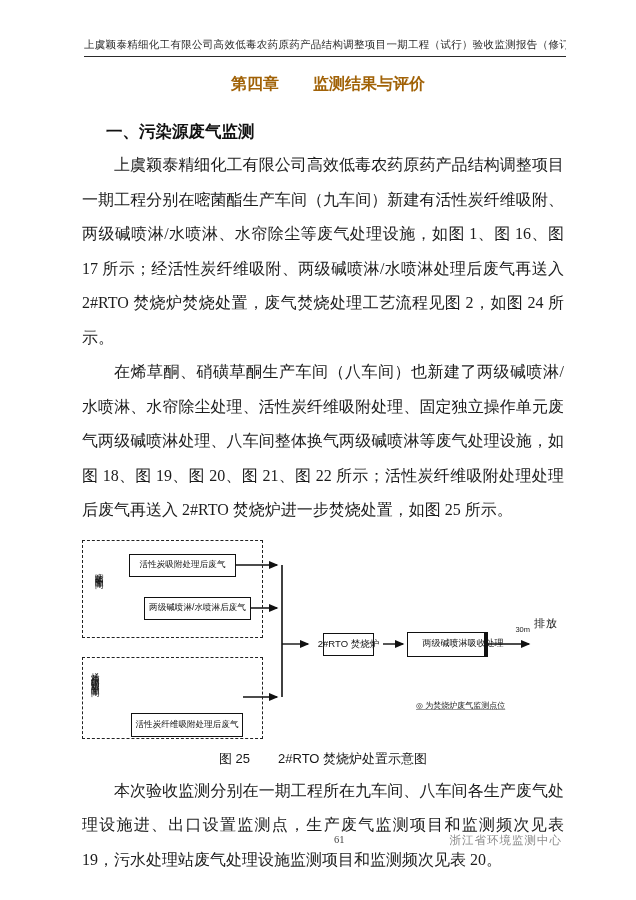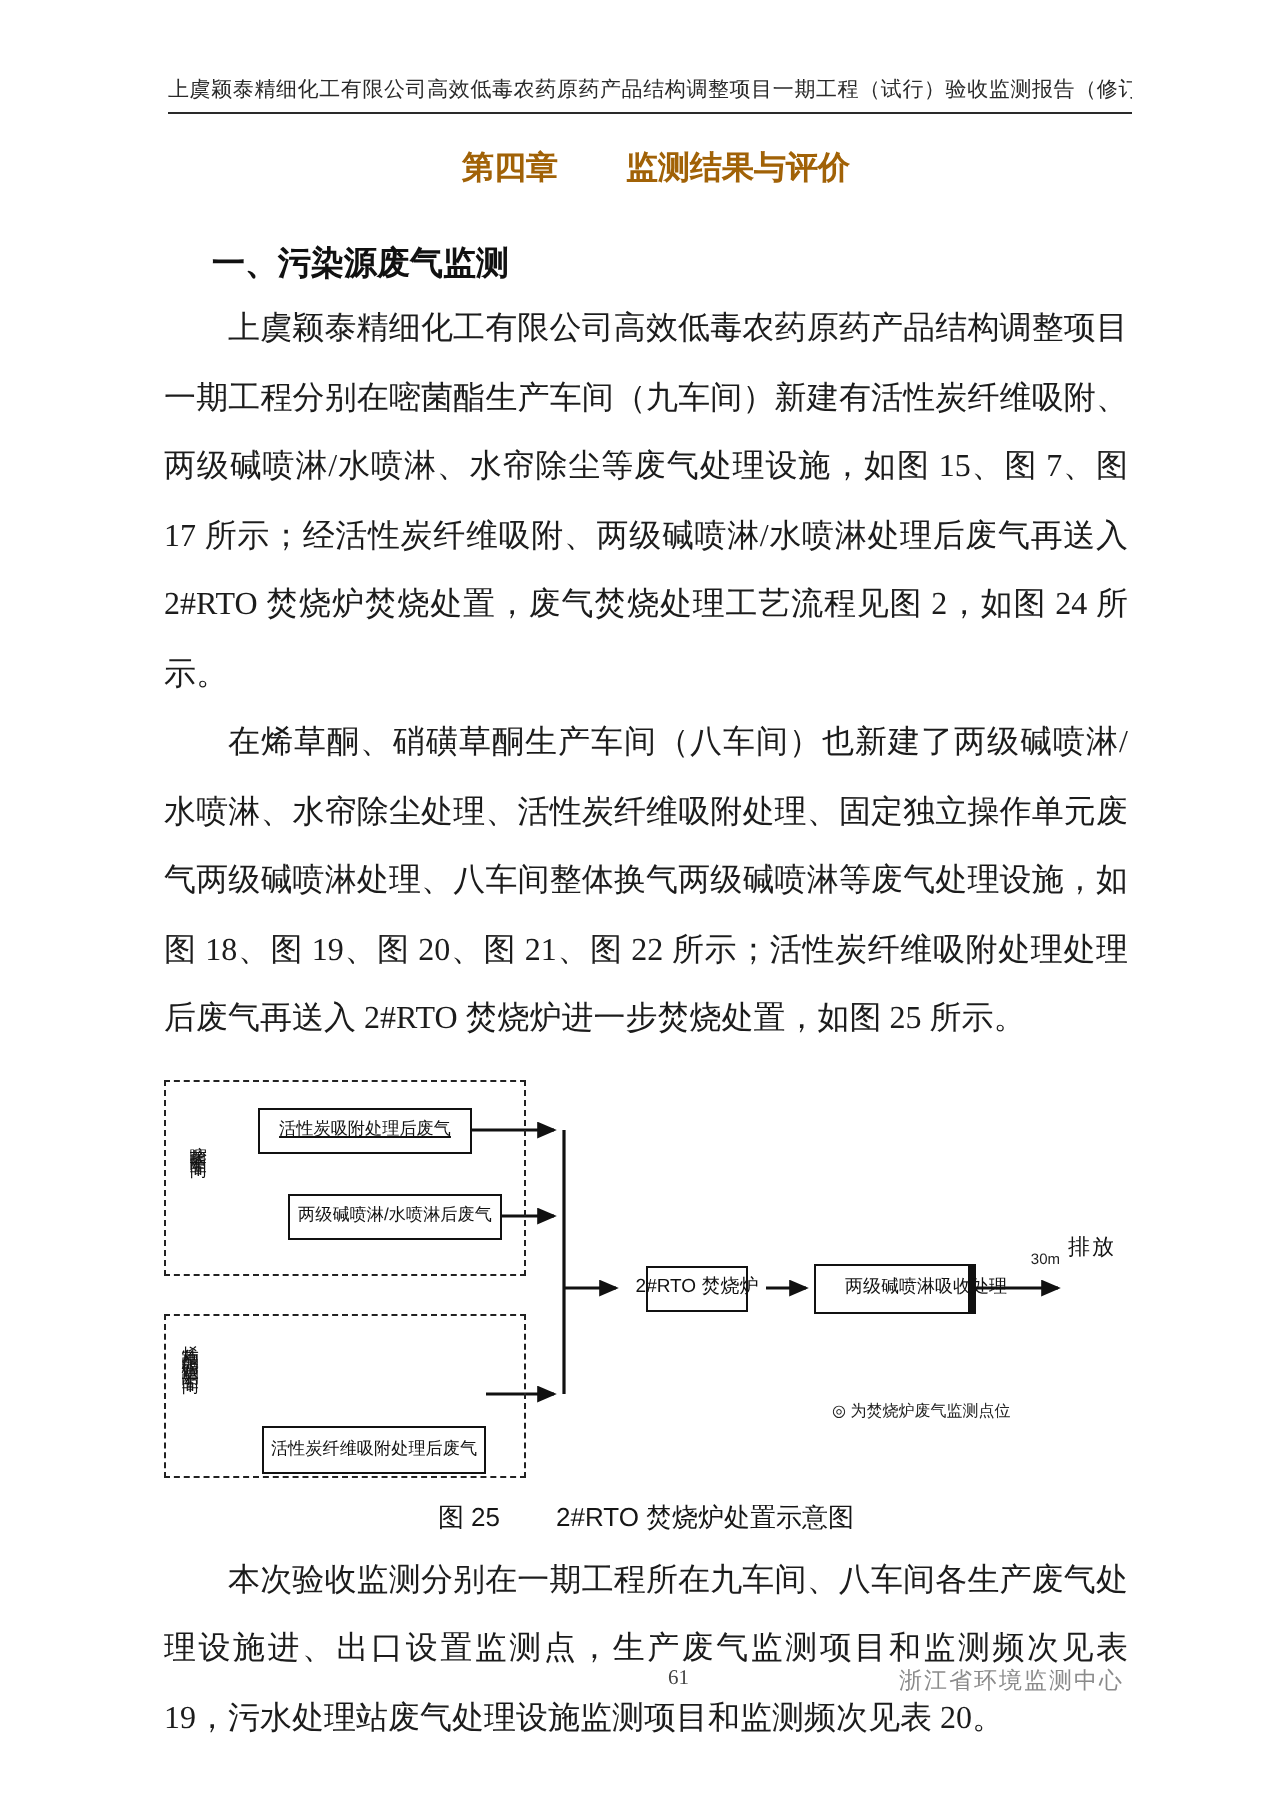--- a/index.html
+++ b/index.html
@@ -57,36 +57,36 @@
     font-size:8.5px;letter-spacing:2px;line-height:1.25;color:#111;
   }
   .v-label-a{left:12px;top:26px;height:52px;}
   .v-label-b{left:8px;top:126px;height:60px;}
   .flow-box{
     position:absolute;border:1.2px solid #111;background:#fff;
     display:flex;align-items:center;justify-content:center;
     font-size:8.6px;color:#111;text-align:center;line-height:1.05;
     padding:0 2px;box-sizing:border-box;white-space:nowrap;
   }
-  .box-1{left:47px;top:14px;width:107px;height:23px;text-decoration:underline;}
+  .box-1{left:47px;top:14px;width:107px;height:23px;}
   .box-2{left:62px;top:57px;width:107px;height:23px;}
   .box-3{left:49px;top:145px;width:112px;height:24px;margin-top:28px;}
   .box-rto{left:241px;top:93px;width:51px;height:23px;border-width:1.6px;font-size:9.5px;}
   .box-abs{left:325px;top:92px;width:81px;height:25px;border-width:1.6px;border-right-width:4px;font-size:9px;padding-left:36px;}
   .stack-label{
     position:absolute;left:414px;top:85px;width:34px;
     font-size:7.5px;color:#222;text-align:right;
   }
   .outlet-label{
     position:absolute;left:452px;top:76px;
     font-size:11px;color:#111;letter-spacing:1px;
   }
   .diagram-legend{
     position:absolute;left:334px;top:160px;
-    font-size:8px;color:#222;
+    font-size:8px;color:#222;text-decoration:underline;
     text-decoration-color:#999;
   }
   svg.connectors{position:absolute;left:0;top:0;width:482px;height:200px;pointer-events:none;}
   
   .figure-caption{
     text-align:center;font-size:13px;margin-top:10px;color:#161616;
     font-family:Liberation Sans, sans-serif;
   }
   .figure-caption .cap-gap{display:inline-block;width:28px;}
   
@@ -112,21 +112,21 @@
   <div class="doc-header">上虞颖泰精细化工有限公司高效低毒农药原药产品结构调整项目一期工程（试行）验收监测报告（修订版）</div>
 
   <div class="chapter-title">
     <span>第四章</span><span class="gap"></span><span>监测结果与评价</span>
   </div>
 
   <div class="section-heading">一、污染源废气监测</div>
 
   <div class="body-col">
 
-    <p class="para">上虞颖泰精细化工有限公司高效低毒农药原药产品结构调整项目一期工程分别在嘧菌酯生产车间（九车间）新建有活性炭纤维吸附、两级碱喷淋/水喷淋、水帘除尘等废气处理设施，如图 15、图 7、图 17 所示；经活性炭纤维吸附、两级碱喷淋/水喷淋处理后废气再送入 2#RTO 焚烧炉焚烧处置，废气焚烧处理工艺流程见图 2，如图 24 所示。</p>
+    <p class="para">上虞颖泰精细化工有限公司高效低毒农药原药产品结构调整项目一期工程分别在嘧菌酯生产车间（九车间）新建有活性炭纤维吸附、两级碱喷淋/水喷淋、水帘除尘等废气处理设施，如图 1、图 16、图 17 所示；经活性炭纤维吸附、两级碱喷淋/水喷淋处理后废气再送入 2#RTO 焚烧炉焚烧处置，废气焚烧处理工艺流程见图 2，如图 24 所示。</p>
     <p class="para">在烯草酮、硝磺草酮生产车间（八车间）也新建了两级碱喷淋/水喷淋、水帘除尘处理、活性炭纤维吸附处理、固定独立操作单元废气两级碱喷淋处理、八车间整体换气两级碱喷淋等废气处理设施，如图 18、图 19、图 20、图 21、图 22 所示；活性炭纤维吸附处理处理后废气再送入 2#RTO 焚烧炉进一步焚烧处置，如图 25 所示。</p>
 
     <div class="diagram">
 
       <svg class="connectors" viewBox="0 0 482 200">
         <defs>
           <marker id="ah" markerWidth="8" markerHeight="8" refX="6" refY="3" orient="auto">
             <path d="M0,0 L7,3 L0,6 Z" fill="#111"></path>
           </marker>
         </defs>

